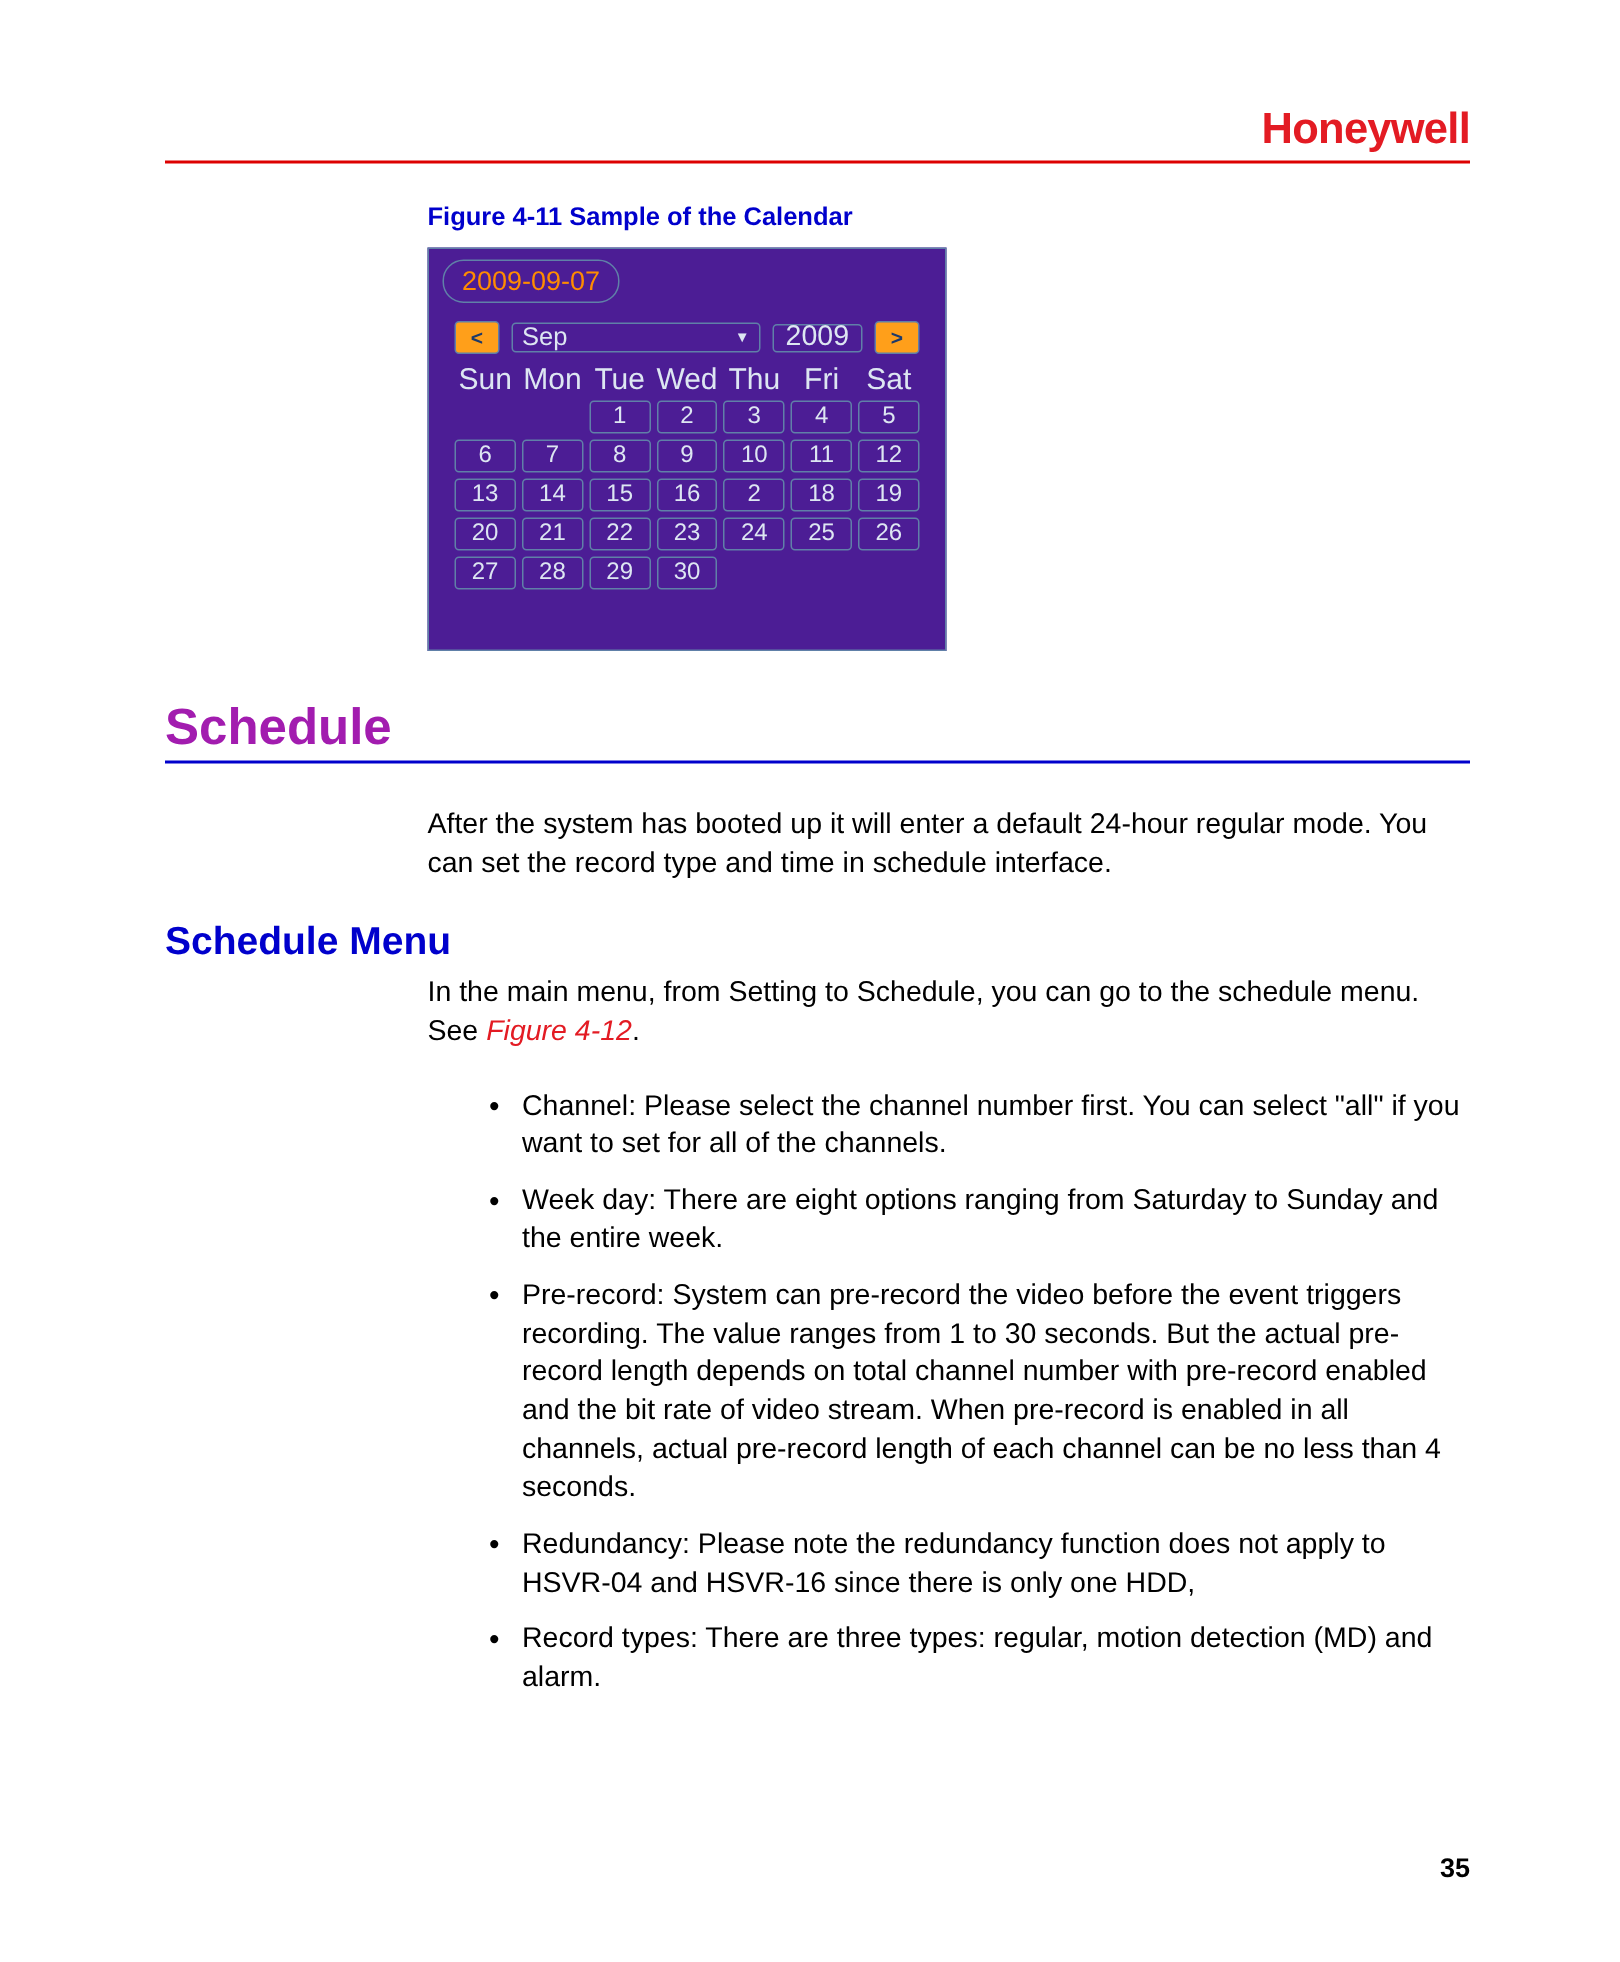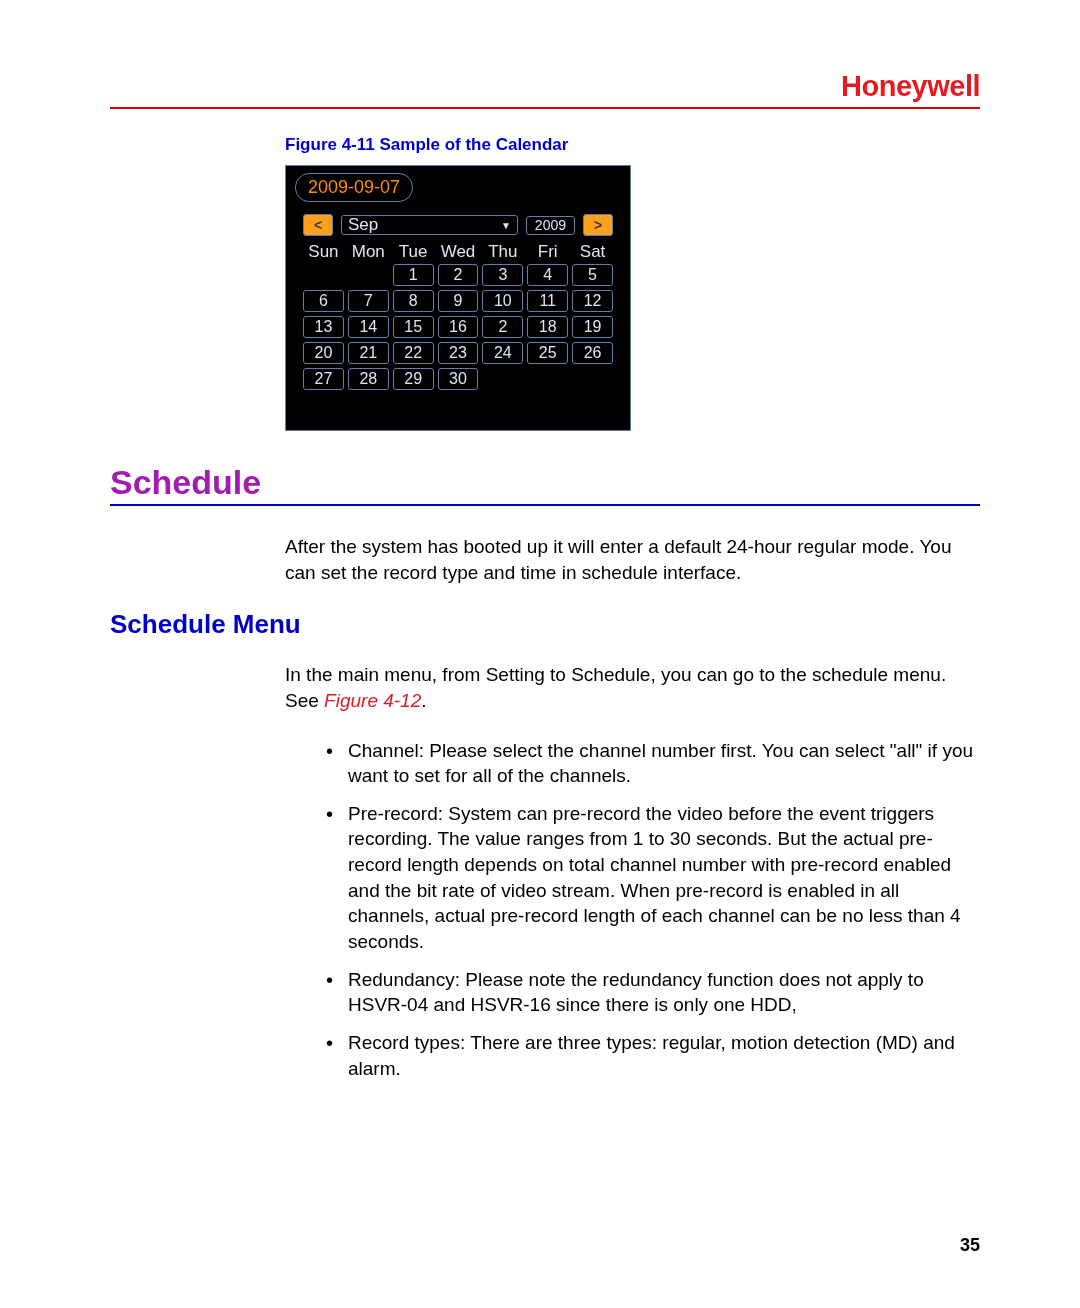--- a/index.html
+++ b/index.html
@@ -29,21 +29,21 @@
   .fig-caption {
     color: #0000cc;
     font-weight: bold;
     font-size: 17px;
     margin-left: 175px;
     margin-bottom: 10px;
   }
   .calendar-wrap {
     margin-left: 175px;
     width: 346px;
-    background: #000000;
+    background: #4c1d95;
     border: 1px solid #6080a8;
     padding: 3px 3px 40px 3px;
   }
   .date-pill {
     display: inline-block;
     border: 1px solid #6080a8;
     border-radius: 14px;
     padding: 3px 12px;
     color: #ff8c00;
     font-size: 18px;
@@ -82,34 +82,34 @@
   }
   .drop-tri {
     font-size: 10px;
     color: #dde6f2;
   }
   .year-box {
     border: 1px solid #6080a8;
     border-radius: 3px;
     padding: 2px 8px;
     color: #dde6f2;
-    font-size: 14px;
+    font-size: 19px;
     height: 19px;
     display: inline-flex;
     align-items: center;
   }
   .dow-row, .day-grid {
     display: grid;
     grid-template-columns: repeat(7, 1fr);
     padding: 0 14px;
     gap: 4px;
   }
   .dow {
     color: #dde6f2;
-    font-size: 17px;
+    font-size: 20px;
     text-align: center;
     padding: 2px 0;
   }
   .day-cell {
     border: 1px solid #6080a8;
     border-radius: 3px;
     color: #dde6f2;
     font-size: 16px;
     text-align: center;
     height: 22px;
@@ -130,21 +130,21 @@
   .body-text {
     margin-left: 175px;
     font-size: 19px;
     line-height: 1.35;
     margin-bottom: 24px;
   }
   .sub-title {
     color: #0000cc;
     font-weight: bold;
     font-size: 26px;
-    margin-bottom: 22px;
+    margin-bottom: 6px;
   }
   .bullets {
     margin-left: 210px;
     padding-left: 0;
     list-style: none;
   }
   .bullets li {
     font-size: 19px;
     line-height: 1.35;
     margin-bottom: 12px;
@@ -241,20 +241,21 @@
 <p class="body-text">After the system has booted up it will enter a default 24-hour regular mode. You can set the record type and time in schedule interface.</p>
 
 <div class="sub-title">Schedule Menu</div>
 
 <p class="body-text">
   <span>In the main menu, from Setting to Schedule, you can go to the schedule menu. See </span><span class="xref">Figure 4-12</span><span>.</span>
 </p>
 
 <ul class="bullets">
   <li>Channel: Please select the channel number first. You can select "all" if you want to set for all of the channels.</li>
+  <li>Week day: There are eight options ranging from Saturday to Sunday and the entire week.</li>
   <li>Pre-record: System can pre-record the video before the event triggers recording. The value ranges from 1 to 30 seconds. But the actual pre-record length depends on total channel number with pre-record enabled and the bit rate of video stream. When pre-record is enabled in all channels, actual pre-record length of each channel can be no less than 4 seconds.</li>
   <li>
     <span>Redundancy: Please note the redundancy function </span><span class="bold">does not</span><span> apply to HSVR-04 and HSVR-16 since there is only one HDD,</span>
   </li>
   <li>Record types: There are three types: regular, motion detection (MD) and alarm.</li>
 </ul>
 
 <div class="page-num">35</div>
 
 </body></html>

